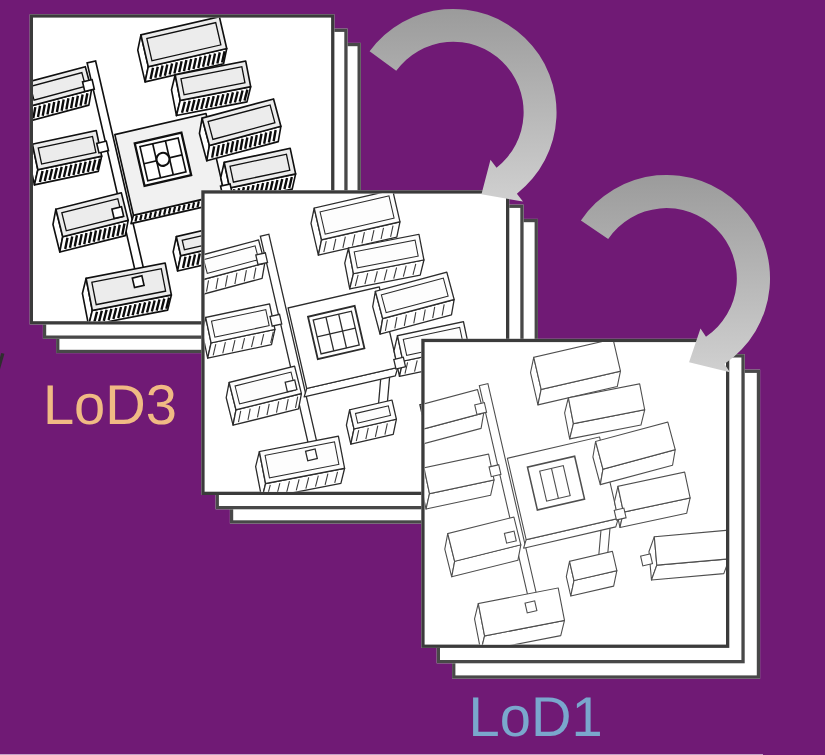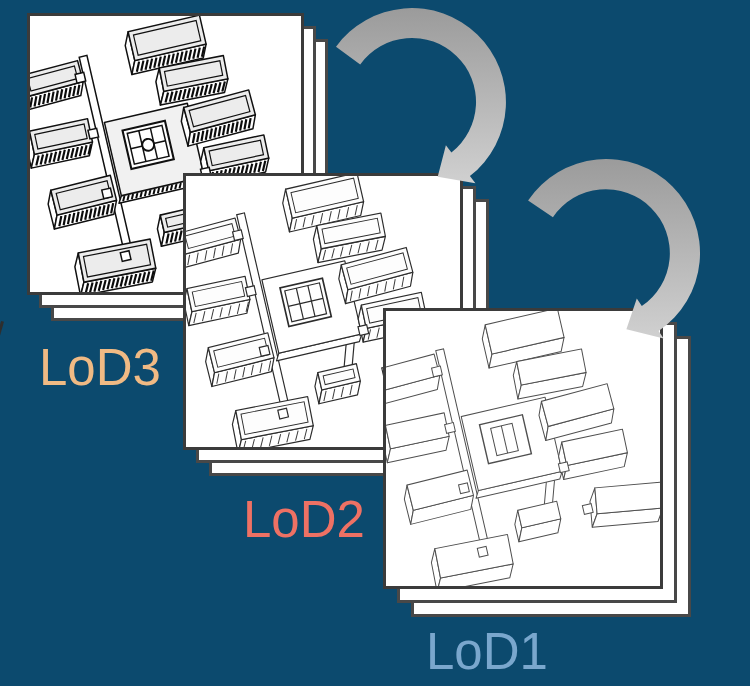--- a/index.html
+++ b/index.html
@@ -1,16 +1,16 @@
 <!DOCTYPE html>
 <html><head>
 <meta charset="utf-8">
 <style>
   html,body{margin:0;padding:0;background:#fff;}
-  .canvas{position:relative;width:750px;height:686px;background:#0c4a6e;overflow:hidden;
+  .canvas{position:relative;width:750px;height:686px;background:#701a75;overflow:hidden;
           font-family:"Liberation Sans", sans-serif;}
   .stack{position:absolute;}
   .page{position:absolute;background:#fff;border:3px solid #3b3b3b;box-sizing:border-box;}
   .page.back{border-color:#484848;}
   .stack .p3{z-index:1;} .stack .p2{z-index:2;} .stack .front{z-index:3;}
   .stack-lod3{left:27px;top:13px;z-index:10;}
   .stack-lod3 .page{width:277px;height:282px;}
   .stack-lod3 .front{left:0;top:0;} .stack-lod3 .p2{left:12px;top:13px;} .stack-lod3 .p3{left:24px;top:26px;}
   .stack-lod2{left:183px;top:173px;z-index:20;}
   .stack-lod2 .page{width:280px;height:277px;}
@@ -502,15 +502,14 @@
       <linearGradient id="arrowGrad" x1="0" y1="0" x2="0" y2="1">
         <stop offset="0" stop-color="#9b9b9b"></stop>
         <stop offset="1" stop-color="#d0d0d0"></stop>
       </linearGradient>
     </defs>
     <path id="arrow1" fill="url(#arrowGrad)" d="M 336.0 46.7 A 94 94 0 1 1 469.9 176.1 L 475.4 183.2 L 437.7 176.7 L 445.9 145.3 L 451.4 152.4 A 64 64 0 1 0 360.2 64.4 Z"></path>
     <path id="arrow2" fill="url(#arrowGrad)" d="M 528.1 200.4 A 94 94 0 1 1 658.6 330.9 L 663.6 338.4 L 626.4 329.3 L 636.8 298.6 L 641.8 306.1 A 64 64 0 1 0 552.9 217.2 Z"></path>
   </svg>
 
   <div class="lod-label label-lod3" style="color: rgb(240, 186, 132);">LoD3</div>
-  <div class="lod-label label-lod2" style="color: rgb(238, 113, 100);">LoD2</div>
   <div class="lod-label label-lod1" style="color: rgb(122, 167, 205);">LoD1</div>
 </div>
 
 </body></html>

